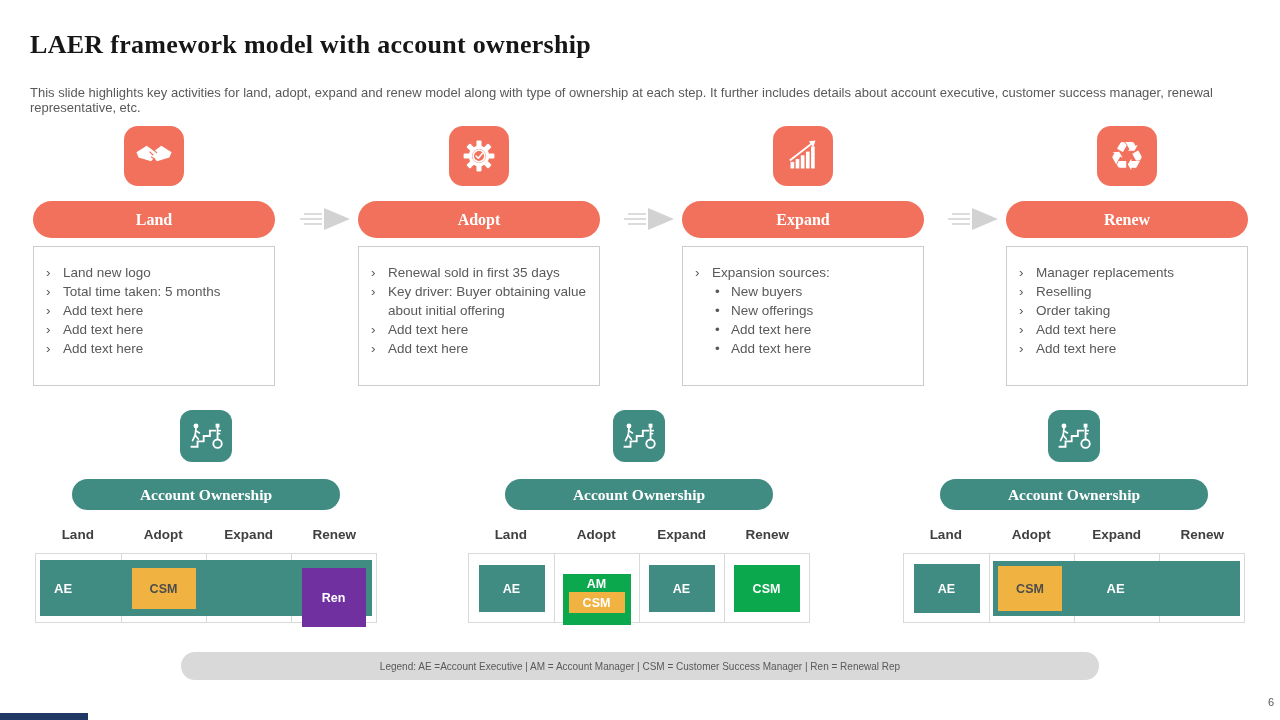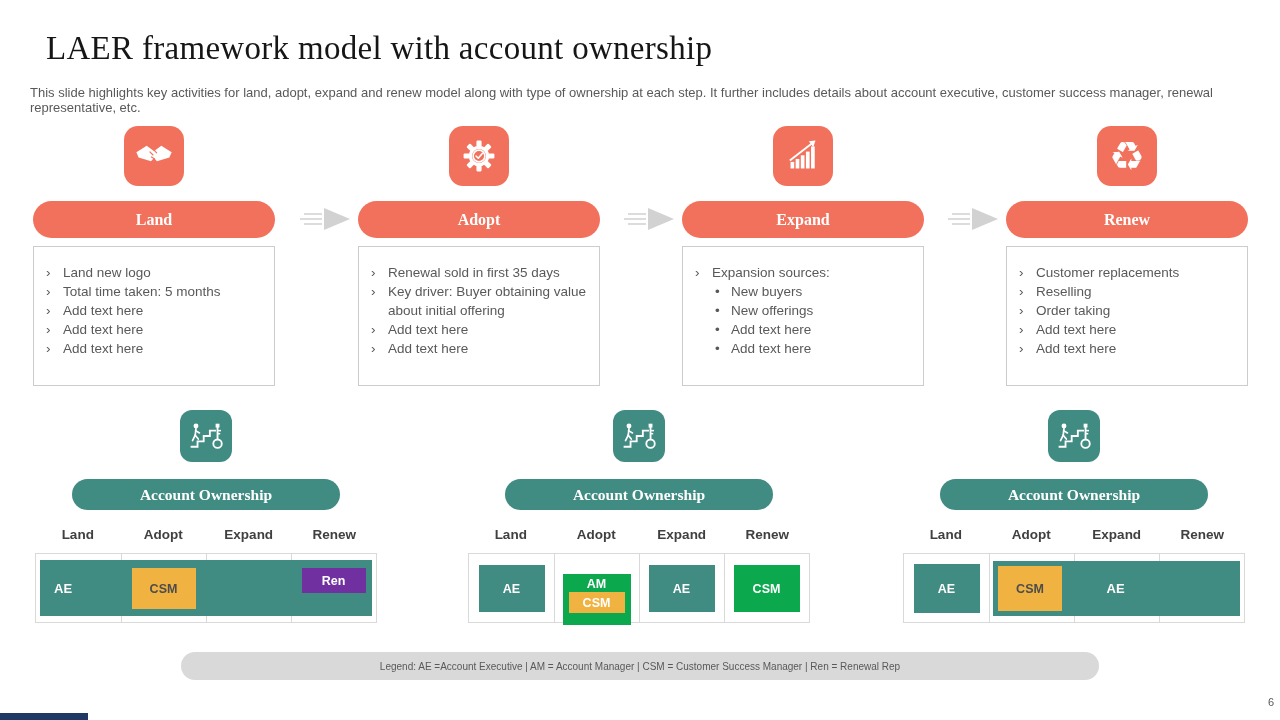--- a/index.html
+++ b/index.html
@@ -2,23 +2,23 @@
 <html><head>
 <meta charset="utf-8">
 <style>
   * { margin:0; padding:0; box-sizing:border-box; }
   html,body { background:#ffffff; }
   .slide {
     position:relative; width:1280px; height:720px; background:#ffffff;
     font-family:"Liberation Sans", sans-serif; overflow:hidden;
   }
   .title {
-    position:absolute; left:46px; top:30px; width:1000px;
-    font-family:"Liberation Serif", serif; font-weight:400;
-    font-size:33px; color:#161616; letter-spacing:.3px;
+    position:absolute; left:30px; top:30px; width:1000px;
+    font-family:"Liberation Serif", serif; font-weight:700;
+    font-size:26px; color:#161616; letter-spacing:.3px;
   }
   .subtitle {
     position:absolute; left:30px; top:85px; width:1220px;
     font-size:13px; color:#595959;
   }
   
   .stage { position:absolute; top:120px; width:242px; }
   .stage-icon {
     width:60px; height:60px; border-radius:14px; margin:6px auto 0;
     display:flex; align-items:center; justify-content:center;
@@ -236,21 +236,21 @@
     <div class="stage-icon" style="background:#F2715C;">
       <span style="font-family:'DejaVu Sans',sans-serif;font-size:40px;line-height:1;color:#ffffff;">♻</span>
     </div>
     <div class="stage-pill" style="background:#F2715C;">
       <span>Renew</span>
     </div>
     <div class="stage-box">
       <ul>
         <li>
             <span class="mk">›</span>
-            <span>Customer replacements</span>
+            <span>Manager replacements</span>
           </li>
         <li>
             <span class="mk">›</span>
             <span>Reselling</span>
           </li>
         <li>
             <span class="mk">›</span>
             <span>Order taking</span>
           </li>
         <li>
@@ -320,21 +320,21 @@
     <div class="own-table">
       <div class="vline v1"></div>
       <div class="vline v2"></div>
       <div class="vline v3"></div>
       <div class="bar" style="left:4px; right:4px; top:6px; bottom:6px; background:#408B82; padding-left:14px;">
         <span>AE</span>
       </div>
       <div class="badge" style="left:calc(37.5% - 32px); top:14px; width:64px; height:41px; background:#F0B341; color:#4d4d4d;">
         <span>CSM</span>
       </div>
-      <div class="badge" style="left:calc(87.5% - 32px); top:14px; width:64px; height:25px; background:#7030A0;text-align:center;">
+      <div class="badge" style="left:calc(87.5% - 32px); top:14px; width:64px; height:59px; background:#7030A0;text-align:center;">
         <span>Ren</span>
       </div>
     </div>
   </div>
 
   <div class="own" style="left:468px;">
     <div class="own-icon" style="background:#408B82;">
       <svg width="40" height="40" viewBox="0 0 52 52">
         <path d="M6,40 h9 v-7 h8 v-7 h8 v-7 h8" fill="none" stroke="#ffffff" stroke-width="2.4"></path>
         <circle cx="13" cy="13" r="3.2" fill="#ffffff"></circle>

